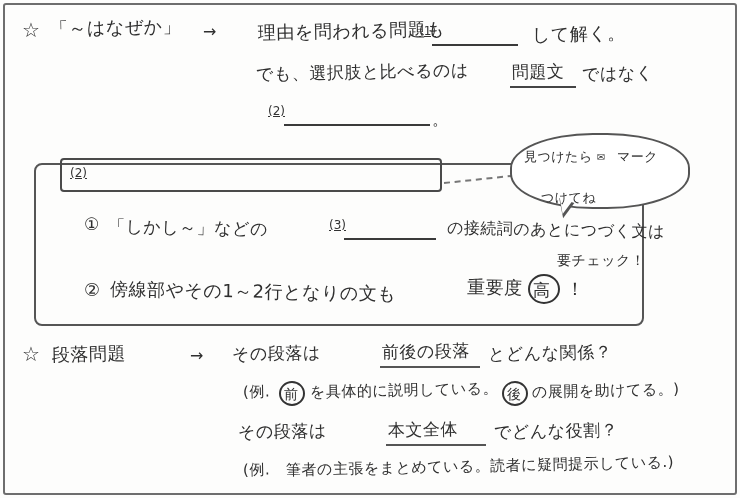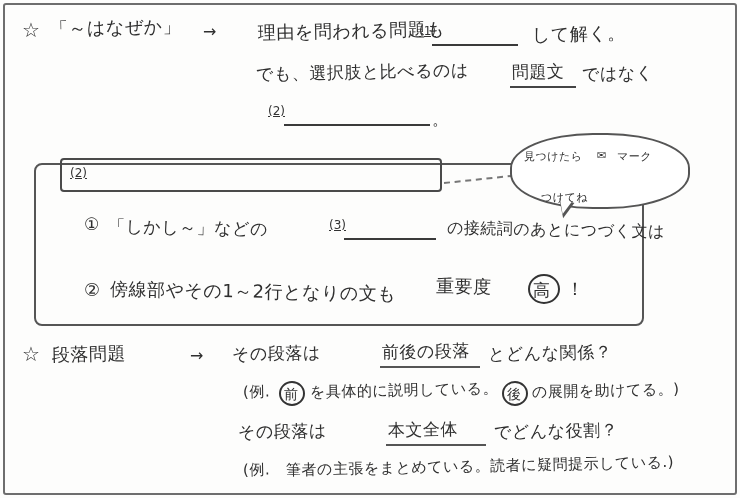--- a/index.html
+++ b/index.html
@@ -38,21 +38,21 @@
     color: #2f2f2f;
     white-space: pre;
     letter-spacing: 0.5px;
     line-height: 1.25;
   }
   .s18 { font-size: 18px; }
   .s17 { font-size: 17px; }
   .s16 { font-size: 16px; }
   .s15 { font-size: 15px; }
   .s14 { font-size: 14px; }
-  .s13 { font-size: 11px; }
+  .s13 { font-size: 13px; font-family: Liberation Mono, monospace; }
   .rot-1 { transform: rotate(-1.2deg); transform-origin: left center; }
   .rot-p1 { transform: rotate(1deg); transform-origin: left center; }
 
   
   .star {
     position: absolute;
     font-size: 20px;
     color: #333;
   }
   
@@ -159,24 +159,25 @@
   <span class="hw s13" style="left:524px; top:150px;">見つけたら</span>
   <span class="hw s13" style="left:597px; top:149px;">✉</span>
   <span class="hw s13" style="left:617px; top:150px;">マーク</span>
   <span class="hw s13" style="left:541px; top:191px;">つけてね</span>
 
   <span class="hw s17" style="left:84px; top:214px;">①</span>
   <span class="hw s17 rot-p1" style="left:108px; top:216px;">「しかし～」などの</span>
   <span class="marker" style="left:329px; top:218px;">(3)</span>
   <div class="blank" style="left:344px; top:238px; width:92px;"></div>
   <span class="hw s16 rot-p1" style="left:447px; top:218px;">の接続詞のあとにつづく文は</span>
+  <span class="hw s14" style="left:557px; top:252px;">要チェック！</span>
 
   <span class="hw s18" style="left:84px; top:279px;">②</span>
   <span class="hw s18 rot-p1" style="left:110px; top:278px;">傍線部やその1～2行となりの文も</span>
-  <span class="hw s18 rot-p1" style="left:436px; top:276px;font-family:Liberation Mono, monospace;">重要度</span>
+  <span class="hw s18 rot-p1" style="left:467px; top:276px;">重要度</span>
   <span class="hw s17" style="left:533px; top:280px;">高</span>
   <div class="circle-around" style="left:528px; top:274px; width:32px; height:30px;"></div>
   <span class="hw s18" style="left:566px; top:278px;">！</span>
 
   <span class="star" style="left:22px; top:342px;">☆</span>
   <span class="hw s18 rot-1" style="left:52px; top:344px;">段落問題</span>
   <span class="hw s16" style="left:190px; top:346px;">→</span>
 
   <span class="hw s17 rot-1" style="left:232px; top:344px;">その段落は</span>
   <span class="hw s17 rot-1" style="left:382px; top:342px;">前後の段落</span>

